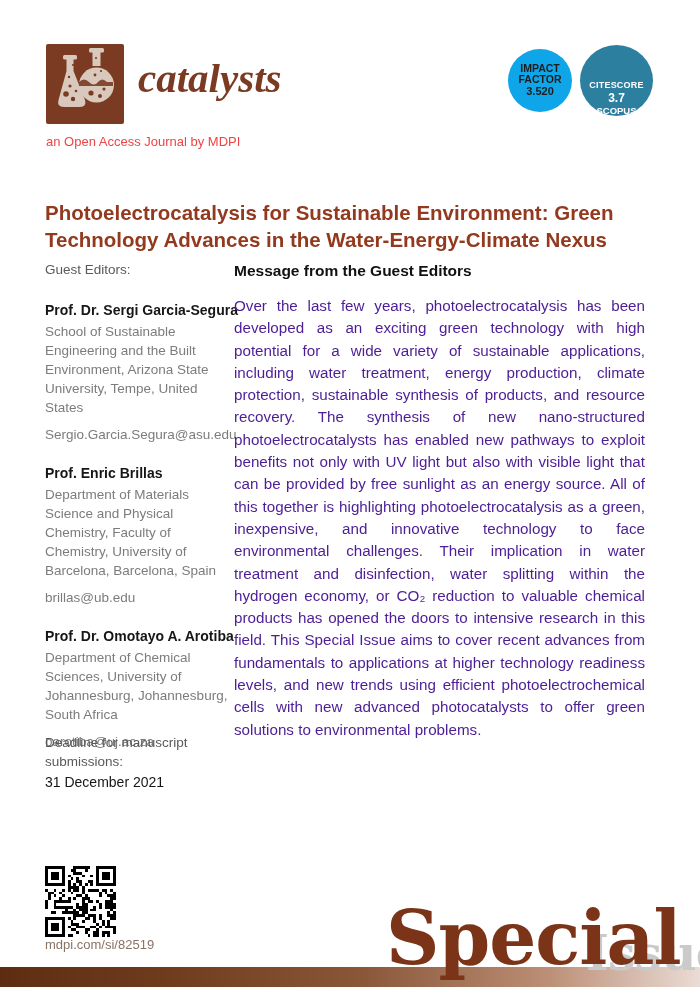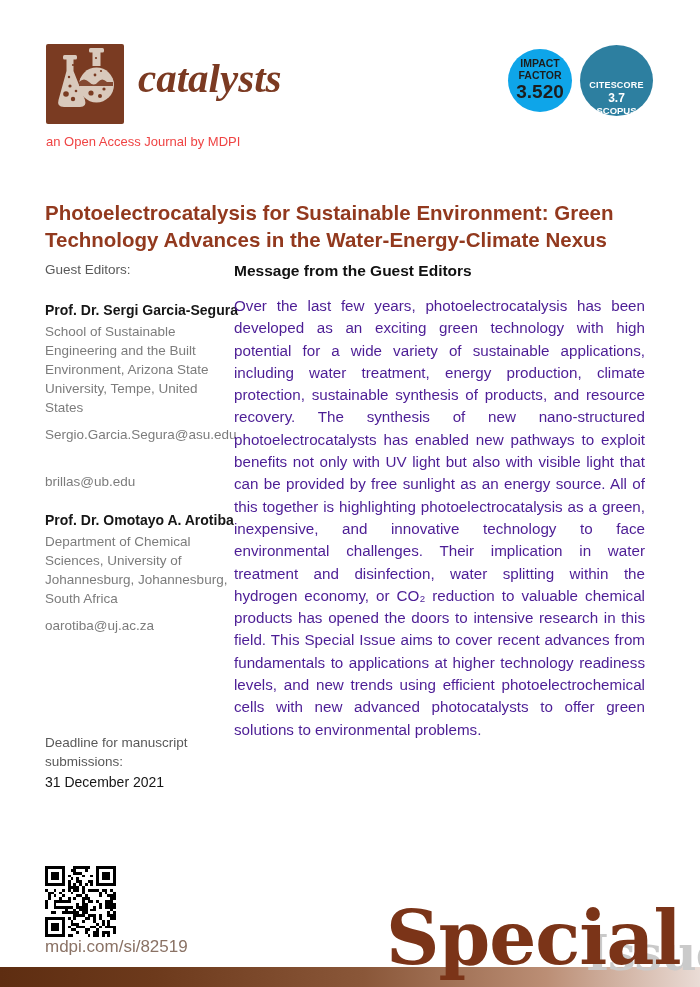--- a/index.html
+++ b/index.html
@@ -21,21 +21,21 @@
   }
   .tagline{
     position:absolute;left:46px;top:134px;font-size:13px;color:#ef4444;
   }
   .badge{
     position:absolute;border-radius:50%;display:flex;flex-direction:column;
     align-items:center;justify-content:center;text-align:center;line-height:1.08;
   }
   .badge-if{left:508px;top:49px;width:64px;height:63px;background:#0ea5e9;color:#1d1d1d;}
   .badge-if .lbl{font-size:10.5px;font-weight:bold;}
-  .badge-if .val{font-size:19px;font-weight:bold;margin-top:1px;}
+  .badge-if .val{font-size:11px;font-weight:bold;margin-top:1px;}
   .badge-cs{left:580px;top:45px;width:73px;height:71px;background:#2d7fa0;color:#ffffff;justify-content:flex-end;}
   .badge-cs .lbl{font-size:9px;font-weight:bold;letter-spacing:.2px;}
   .badge-cs .val{font-size:12px;font-weight:bold;margin:1px 0;}
   .badge-cs .src{font-size:9.5px;font-weight:bold;}
   
   .si-title{
     position:absolute;left:45px;top:199px;width:610px;
     font-size:20.5px;font-weight:bold;color:#92391e;line-height:27px;
   }
   
@@ -52,21 +52,21 @@
   .right-col{position:absolute;left:234px;top:262px;width:411px;}
   .msg-heading{font-size:15.5px;font-weight:bold;color:#111111;margin:0;}
   .salutation{font-size:15.5px;color:#8c8c8c;margin-top:21px;}
   .msg-body{
     font-size:15.2px;color:#4c1d95;line-height:22.3px;margin-top:15px;
     text-align:justify;
   }
   
   .qr{position:absolute;left:45px;top:866px;width:71px;height:71px;}
   .si-link{
-    position:absolute;left:45px;top:937px;font-size:17px;color:#8a7265;text-decoration:none;text-align:right;
+    position:absolute;left:45px;top:937px;font-size:13px;color:#8a7265;text-decoration:none;text-align:right;
   }
   .word-special{
     position:absolute;left:386px;top:901px;z-index:2;
     font-family:"DejaVu Serif","Liberation Serif",serif;font-weight:bold;
     font-size:74px;line-height:1;color:#7b3418;letter-spacing:-1px;
   }
   .word-issue{
     position:absolute;left:586px;top:929px;z-index:1;
     font-family:"DejaVu Serif","Liberation Serif",serif;font-weight:bold;
     font-size:49px;line-height:1;color:#cacaca;letter-spacing:-1px;
@@ -132,20 +132,22 @@
 <div class="left-col">
   <p class="ge-heading">Guest Editors:</p>
 
   <div class="editor">
     <div class="name">Prof. Dr. Sergi Garcia-Segura</div>
     <div class="affil">School of Sustainable Engineering and the Built Environment, Arizona State University, Tempe, United States</div>
     <a class="email" href="#">Sergio.Garcia.Segura@asu.edu</a>
   </div>
 
   <div class="editor">
+    <div class="name">Prof. Enric Brillas</div>
+    <div class="affil">Department of Materials Science and Physical Chemistry, Faculty of Chemistry, University of Barcelona, Barcelona, Spain</div>
     <a class="email" href="#">brillas@ub.edu</a>
   </div>
 
   <div class="editor">
     <div class="name">Prof. Dr. Omotayo A. Arotiba</div>
     <div class="affil">Department of Chemical Sciences, University of Johannesburg, Johannesburg, South Africa</div>
     <a class="email" href="#">oarotiba@uj.ac.za</a>
   </div>
 </div>
 

